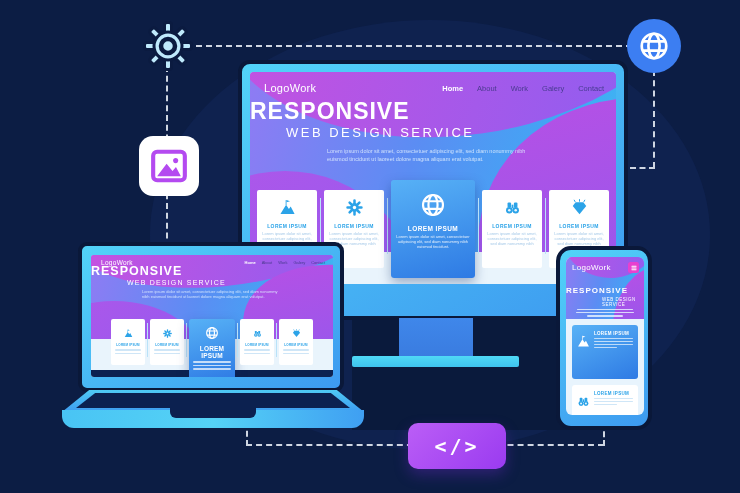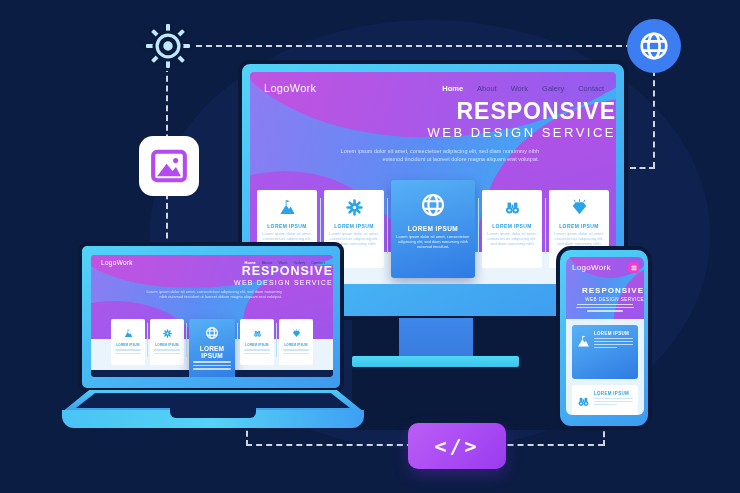--- a/index.html
+++ b/index.html
@@ -34,23 +34,23 @@
   .blob{position:absolute;border-radius:50%;}
   .b1{left:-10%;top:-135%;width:135%;height:170%;background:linear-gradient(115deg,#cf4fdd,#8660f3);transform:rotate(-8deg);}
   .b2{left:-28%;top:55%;width:75%;height:150%;background:linear-gradient(135deg,#b356e8,#8a5cf2);}
   .b3{left:62%;top:15%;width:95%;height:170%;background:linear-gradient(150deg,#bb4fe4,#7a5ef2);transform:rotate(14deg);}
 
   .site-header{position:absolute;left:14px;right:12px;top:10px;display:flex;justify-content:space-between;align-items:center;z-index:2;}
   .logo{color:#fff;font-weight:normal;font-size:11px;letter-spacing:.3px;}
   .nav{display:flex;gap:14px;font-size:7.5px;color:rgba(18,38,84,.62);}
   .nav .active{color:#fff;font-weight:bold;}
 
-  .hero-copy{position:relative;z-index:2;text-align:right;color:#fff;margin-top:28px;}
+  .hero-copy{position:relative;z-index:2;text-align:left;color:#fff;margin-top:28px;}
   .hero-title{font-size:23px;font-weight:800;letter-spacing:1px;line-height:1;}
-  .hero-sub{font-size:13px;font-weight:300;letter-spacing:2.5px;margin-top:2px;}
+  .hero-sub{font-size:13px;font-weight:300;letter-spacing:2.5px;margin-top:2px;padding-left:36px;}
   .hero-body{width:212px;margin:8px auto 0;font-size:5.5px;line-height:1.4;color:rgba(225,238,255,.85);}
 
   
   .cards{position:absolute;left:0;right:0;display:flex;justify-content:center;align-items:flex-start;z-index:3;}
   .card{width:60px;height:78px;background:#fff;border-radius:2px;margin-top:10px;padding-top:9px;text-align:center;color:#2ba3e8;}
   .cdiv{width:1px;height:56px;background:#b9e2f8;margin:18px 3px 0;}
   .card.featured{width:84px;height:98px;margin-top:0;padding-top:12px;border-radius:3px;color:#fff;
     background:linear-gradient(165deg,#57b1f6,#2e7ae4);box-shadow:0 5px 12px rgba(8,40,100,.35);}
   .ic{width:17px;height:17px;display:inline-block;}
   .card.featured .ic{width:26px;height:26px;}

